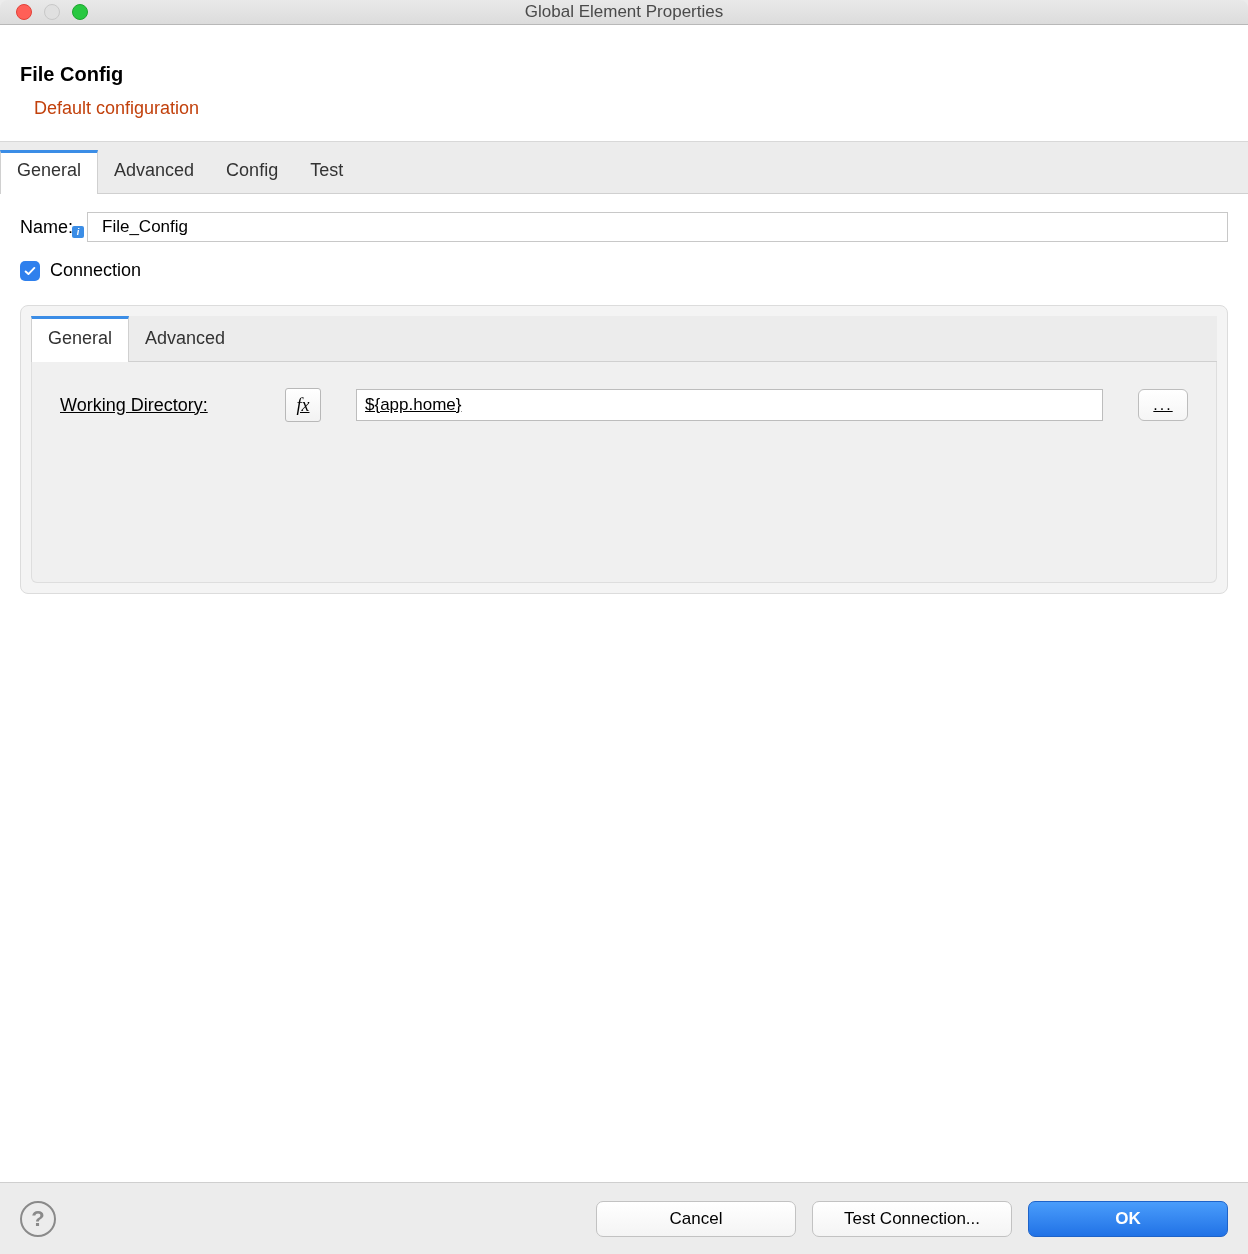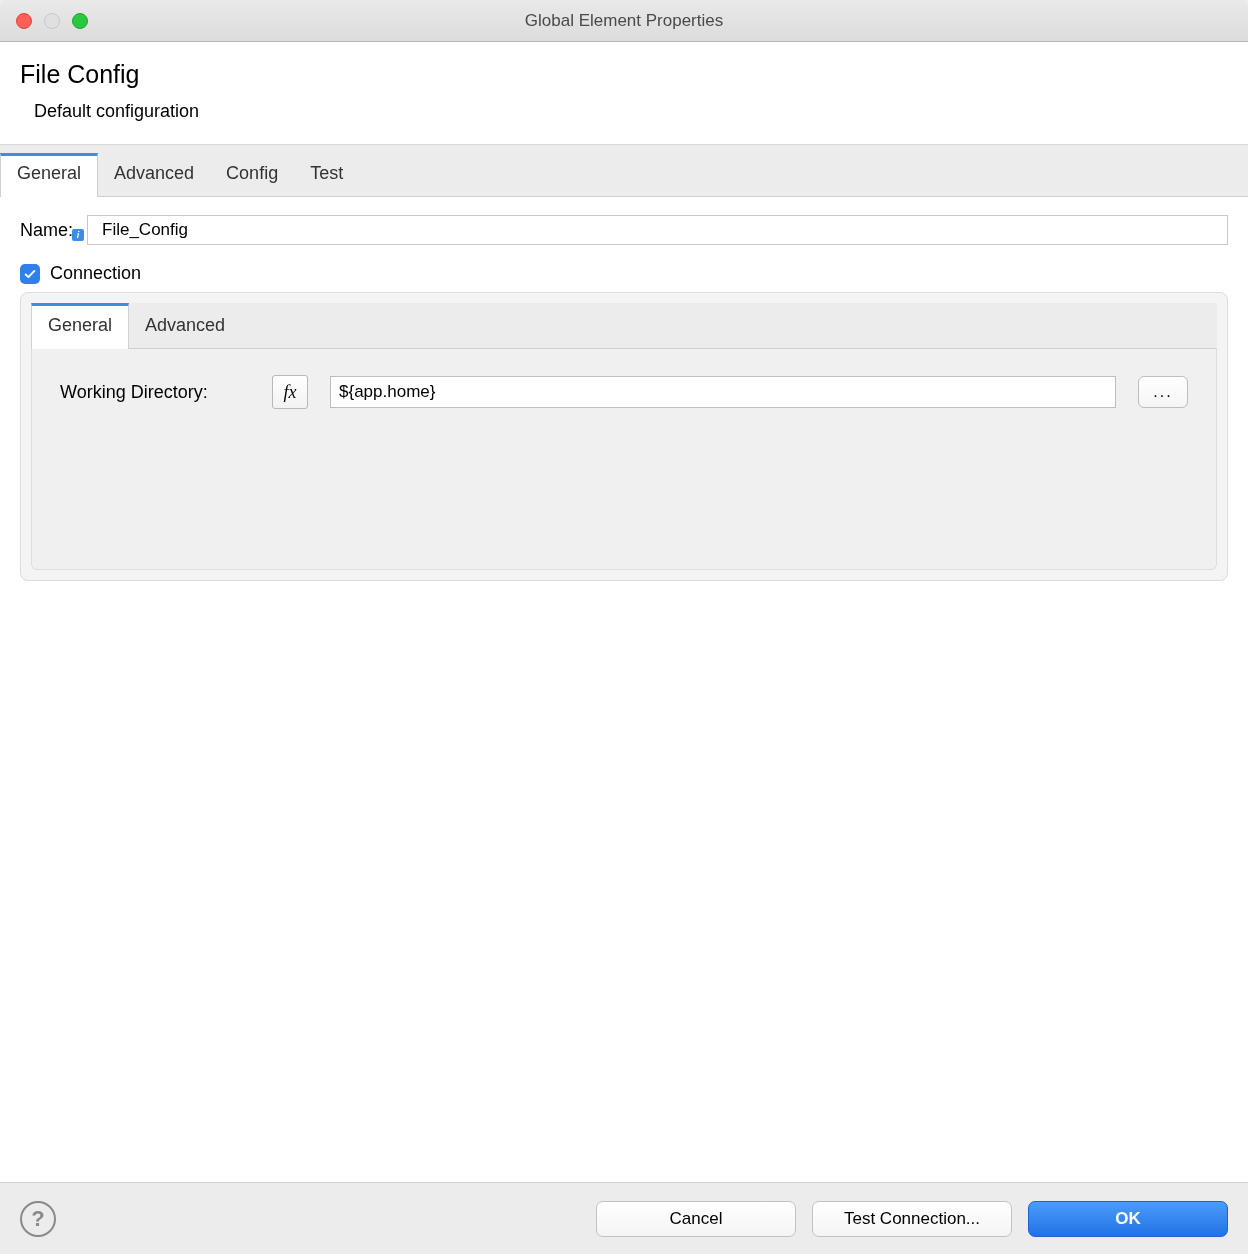--- a/index.html
+++ b/index.html
@@ -13,21 +13,21 @@
   overflow: hidden;
 }
 .window {
   width: 100%;
   height: 100%;
   background: #ececec;
   display: flex;
   flex-direction: column;
 }
 .titlebar {
-  height: 42px;
+  height: 25px;
   background: linear-gradient(#e9e9e9, #dcdcdc);
   border-bottom: 1px solid #b8b8b8;
   display: flex;
   align-items: center;
   position: relative;
   border-radius: 8px 8px 0 0;
 }
 .traffic-lights {
   display: flex;
   gap: 12px;
@@ -48,28 +48,29 @@
   font-size: 17px;
   color: #4a4a4a;
   pointer-events: none;
 }
 .header-area {
   background: #fff;
   padding: 18px 20px 22px 20px;
   border-bottom: 1px solid #d8d8d8;
 }
 .header-title {
-  font-size: 25px;
-  font-weight: 400;
+  font-size: 20px;
+  font-weight: 700;
+  margin-top: 20px;
 }
 .header-subtitle {
   font-size: 18px;
   margin-top: 12px;
   margin-left: 14px;
-  color: #000000;
+  color: #c2410c;
 }
 .main-tabs {
   display: flex;
   background: #ececec;
   border-bottom: 1px solid #d0d0d0;
   padding-top: 8px;
 }
 .tab {
   padding: 10px 16px 12px 16px;
   font-size: 18px;
@@ -120,21 +121,21 @@
   border: 1px solid #c8c8c8;
   padding: 0 14px;
   font-size: 17px;
   background: #fff;
   outline: none;
 }
 .checkbox-row {
   display: flex;
   align-items: center;
   gap: 10px;
-  margin-bottom: 8px;
+  margin-bottom: 24px;
 }
 .checkbox {
   width: 20px;
   height: 20px;
   border-radius: 5px;
   background: #2f80ed;
   display: inline-flex;
   align-items: center;
   justify-content: center;
   cursor: pointer;
@@ -170,21 +171,22 @@
   background: #f0f0f0;
   border: 1px solid #dedede;
   border-top: none;
   border-radius: 0 0 6px 6px;
   padding: 26px 28px 160px 28px;
   margin-top: 0;
 }
 .wd-row {
   display: flex;
   align-items: center;
-  gap: 22px;
+  gap: 35px;
+  text-decoration: underline;
 }
 .wd-label { font-size: 18px; min-width: 190px; }
 .fx-button {
   width: 36px;
   height: 34px;
   border: 1px solid #b8b8b8;
   background: linear-gradient(#fff,#f2f2f2);
   font-style: italic;
   font-family: Georgia, serif;
   font-size: 18px;

